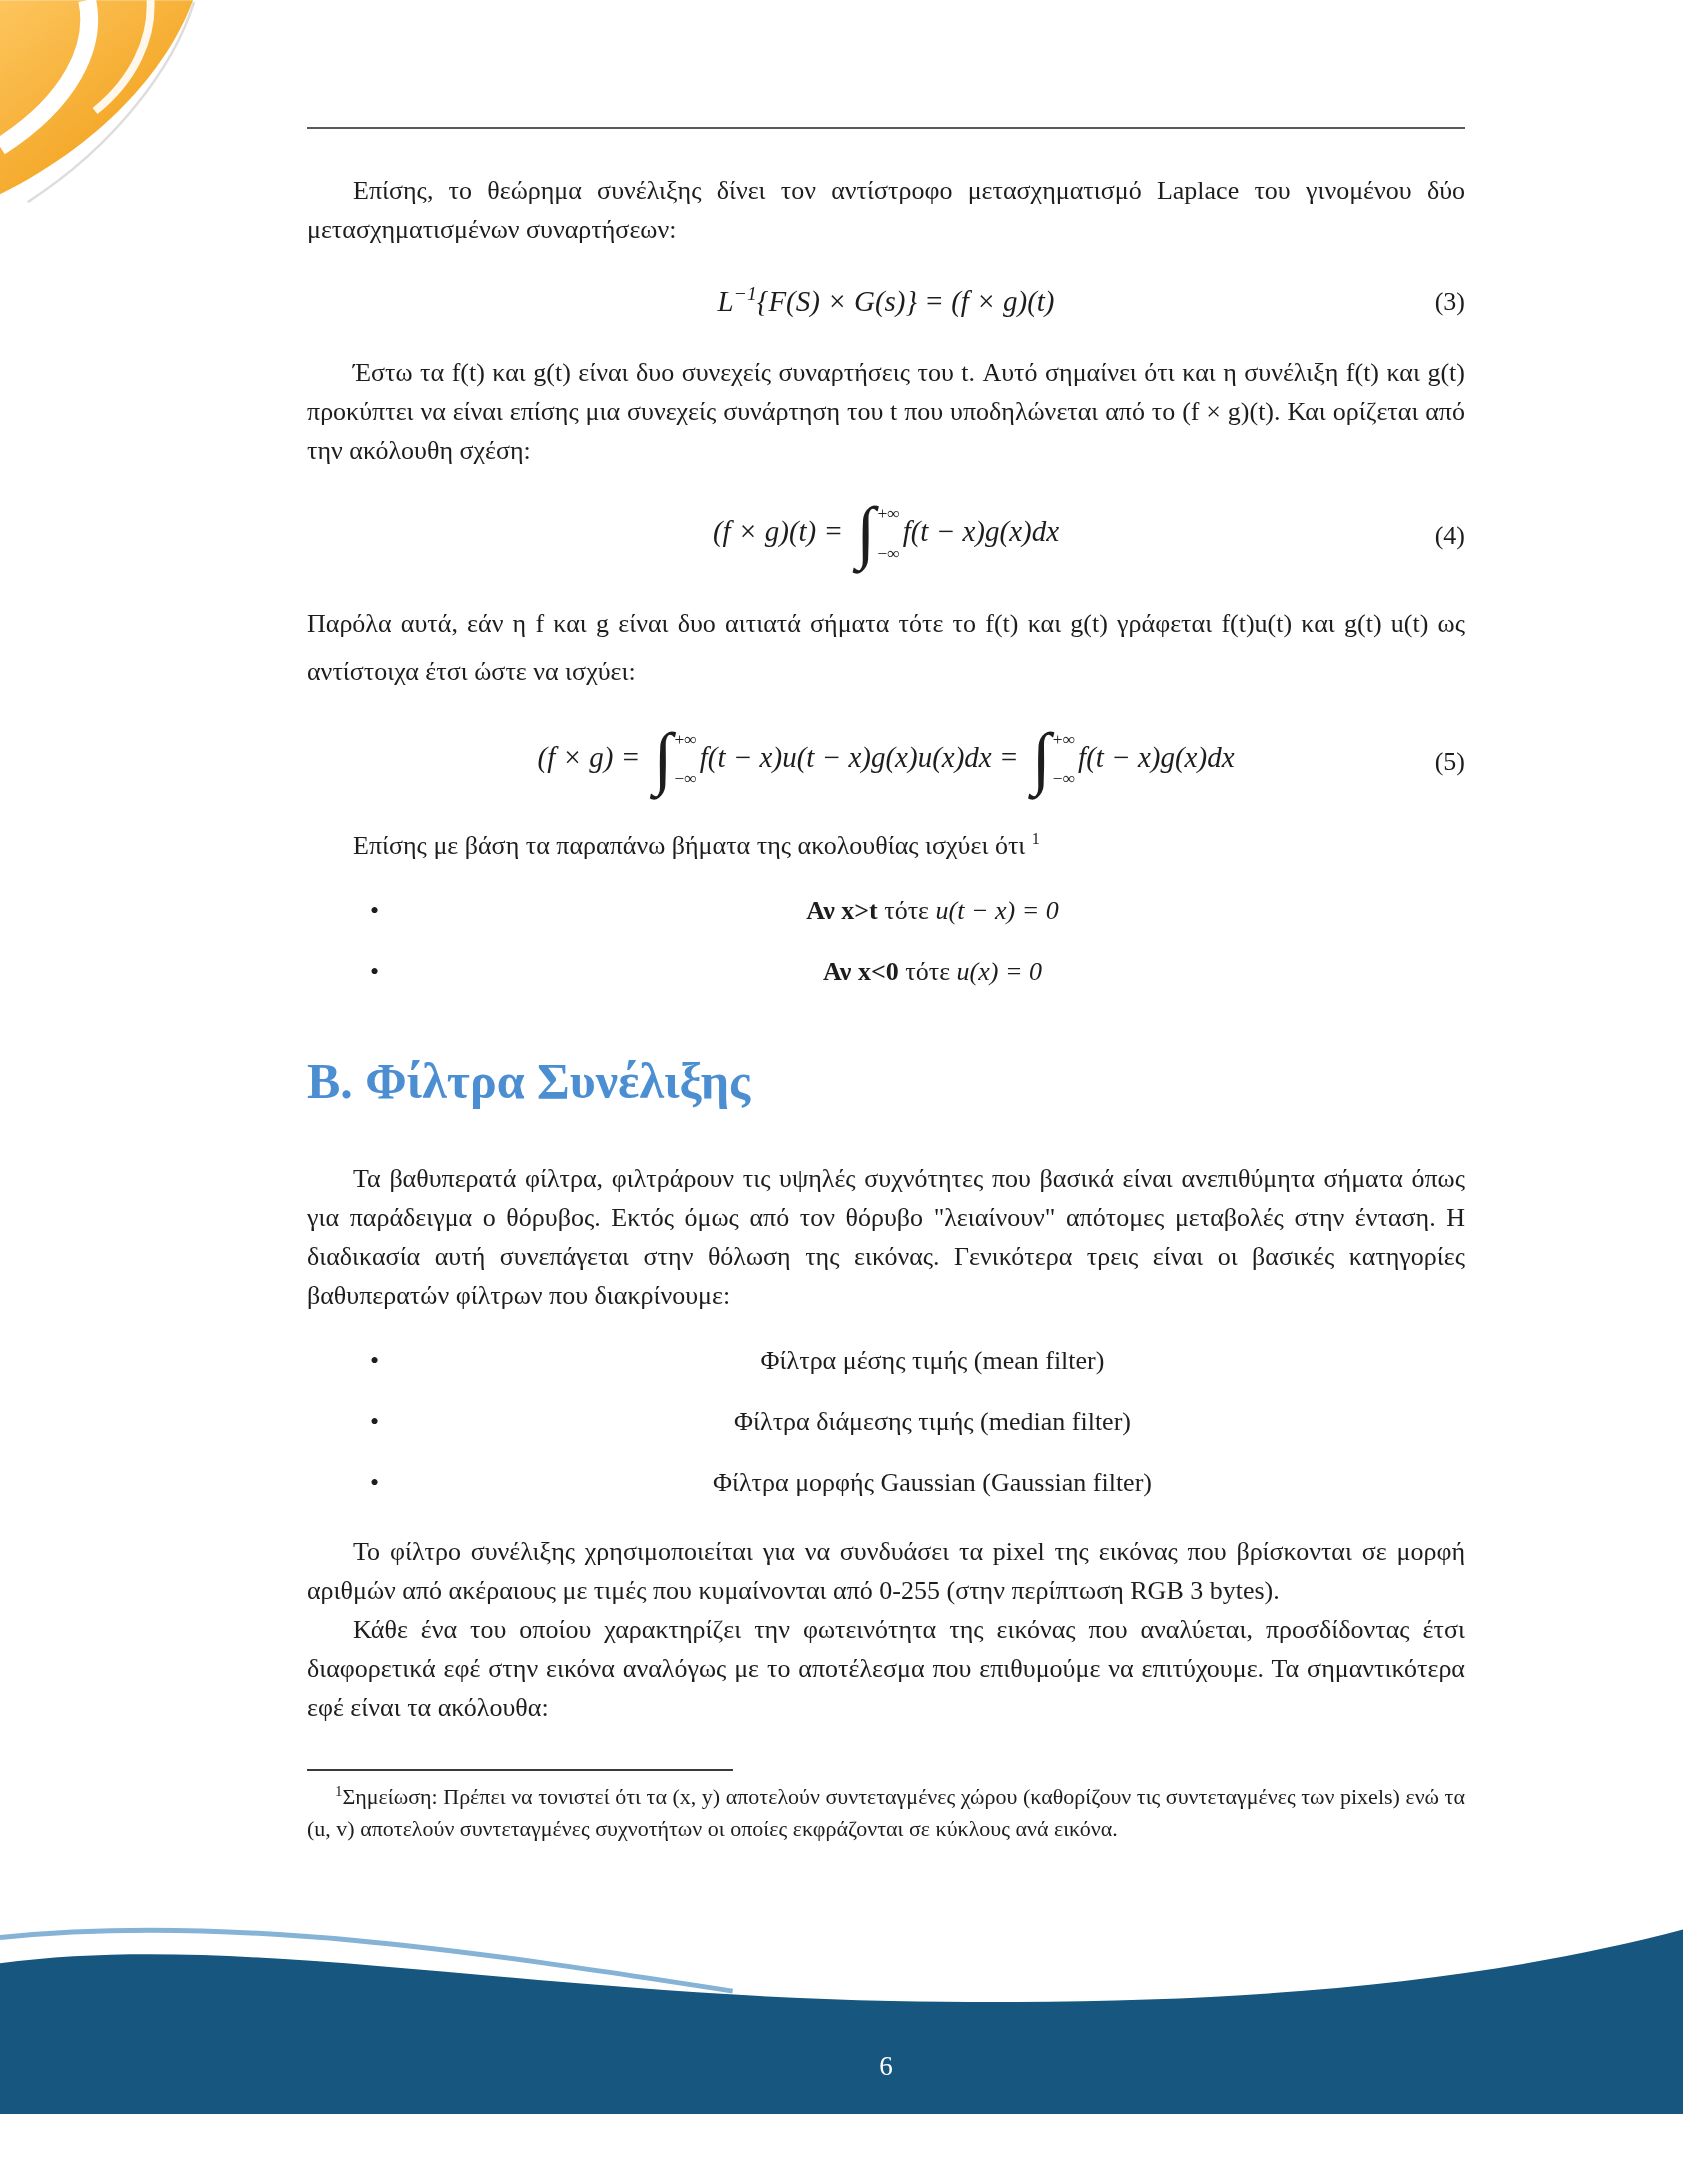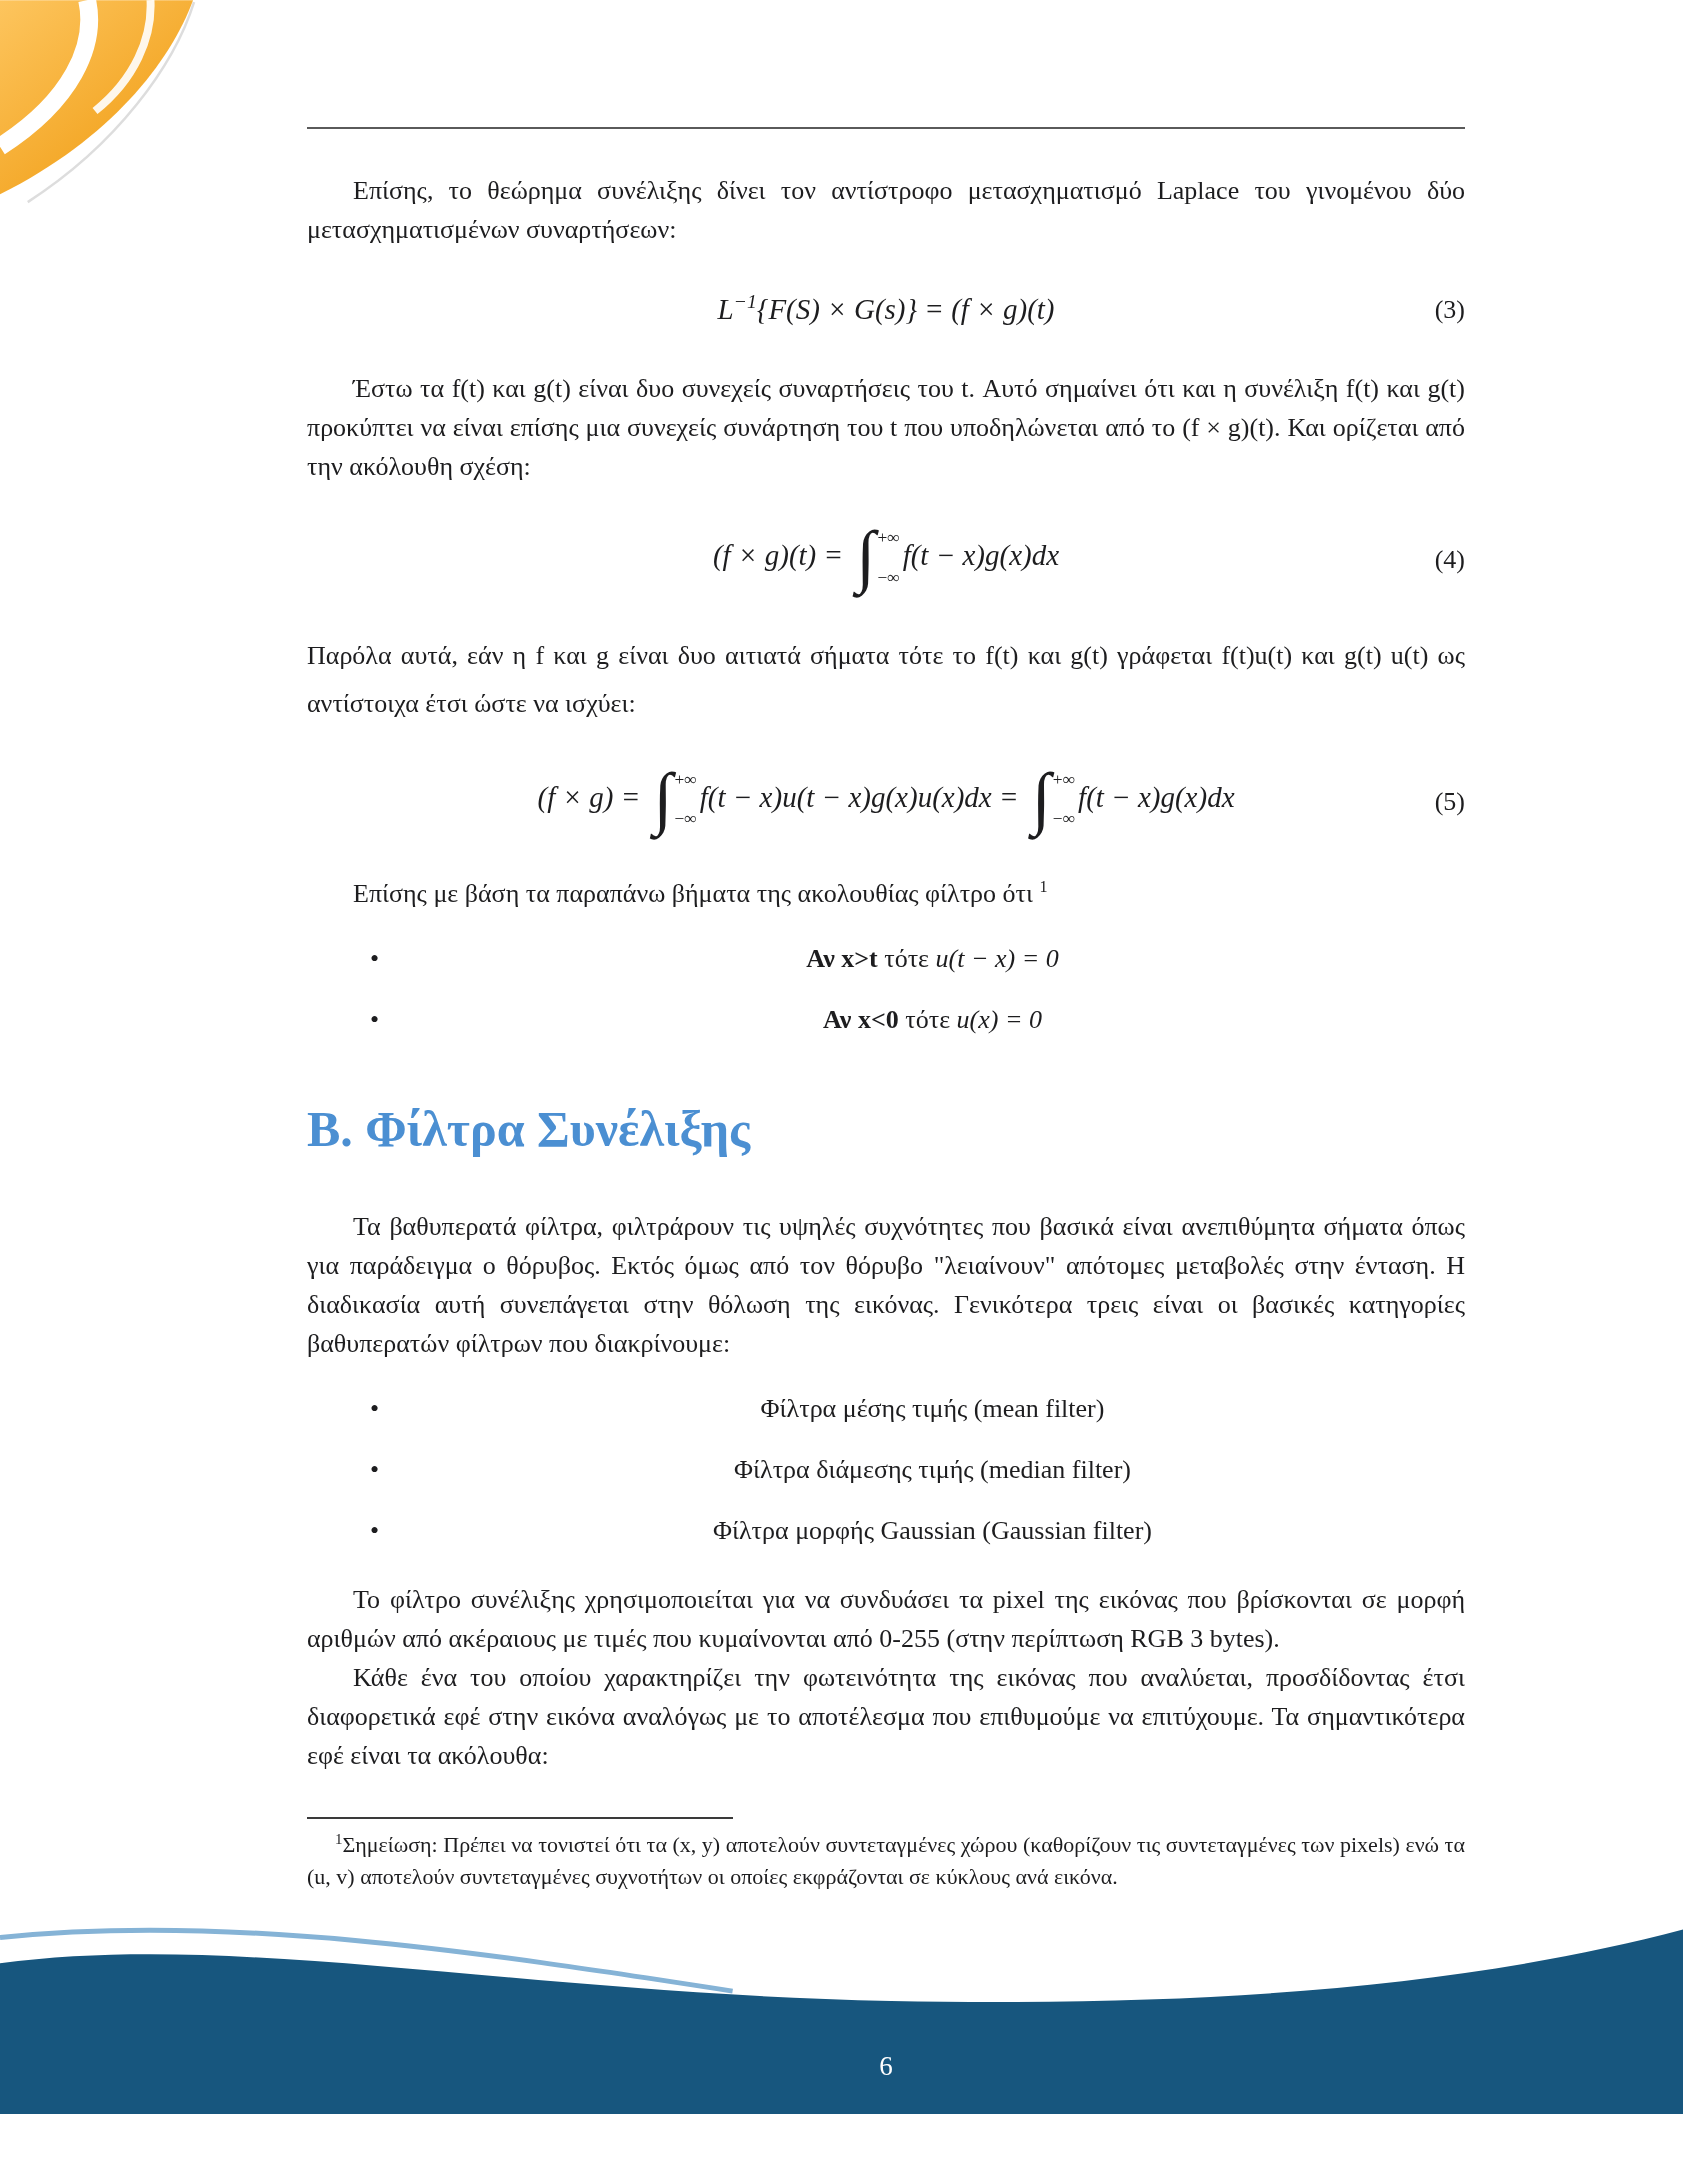--- a/index.html
+++ b/index.html
@@ -39,21 +39,21 @@
     border:none;
     border-top:2px solid #5a5a5a;
     margin-bottom:42px;
   }
   .para{margin:0;}
   .indent{text-indent:46px;}
   .loose{line-height:1.85;}
   .equation{
     position:relative;
     text-align:center;
-    margin:38px 0;
+    margin:30px 0;
     font-size:29px;
   }
   .eq-body{display:inline-block;}
   .mi{font-style:italic;}
   sup{font-size:0.68em;}
   .fnref{font-size:0.62em;}
   .integral{
     display:inline-flex;
     align-items:stretch;
     vertical-align:middle;
@@ -189,21 +189,21 @@
           </span><span class="mi">f(t − x)u(t − x)g(x)u(x)dx = </span><span class="integral">
             <span class="int-sign">∫</span>
             <span class="int-lims">
               <span class="int-sup">+∞</span>
               <span class="int-sub">−∞</span>
             </span>
           </span><span class="mi">f(t − x)g(x)dx</span></span>
       <span class="eq-number">(5)</span>
     </div>
 
-    <p class="para indent"><span>Επίσης με βάση τα παραπάνω βήματα της ακολουθίας φίλτρο ότι </span><sup class="fnref">1</sup></p>
+    <p class="para indent"><span>Επίσης με βάση τα παραπάνω βήματα της ακολουθίας ισχύει ότι </span><sup class="fnref">1</sup></p>
 
     <ul class="bullet-list">
       <li><b>Αν x&gt;t</b><span> τότε </span><i class="mi">u(t − x) = 0</i></li>
       <li><b>Αν x&lt;0</b><span> τότε </span><i class="mi">u(x) = 0</i></li>
     </ul>
 
     <h2 class="section-heading">Β. Φίλτρα Συνέλιξης</h2>
 
     <p class="para indent">Τα βαθυπερατά φίλτρα, φιλτράρουν τις υψηλές συχνότητες που βασικά είναι ανεπιθύμητα σήματα όπως για παράδειγμα ο θόρυβος. Εκτός όμως από τον θόρυβο "λειαίνουν" απότομες μεταβολές στην ένταση. Η διαδικασία αυτή συνεπάγεται στην θόλωση της εικόνας. Γενικότερα τρεις είναι οι βασικές κατηγορίες βαθυπερατών φίλτρων που διακρίνουμε:</p>
 

